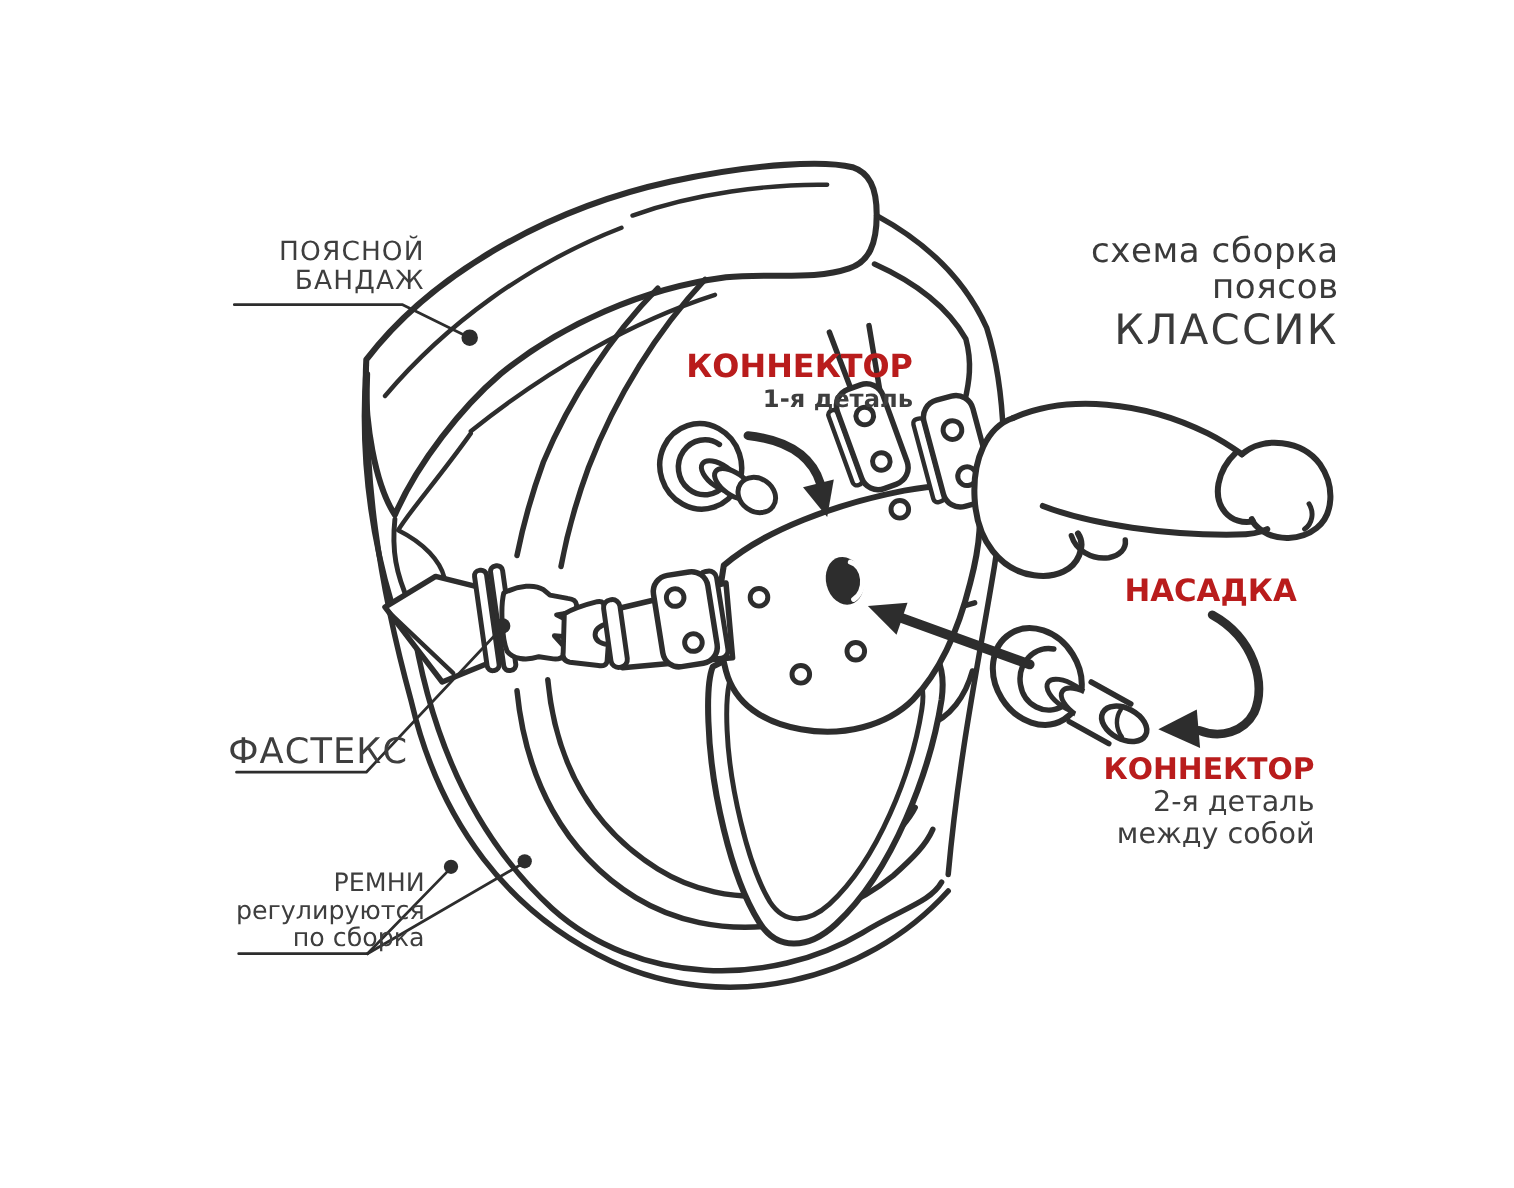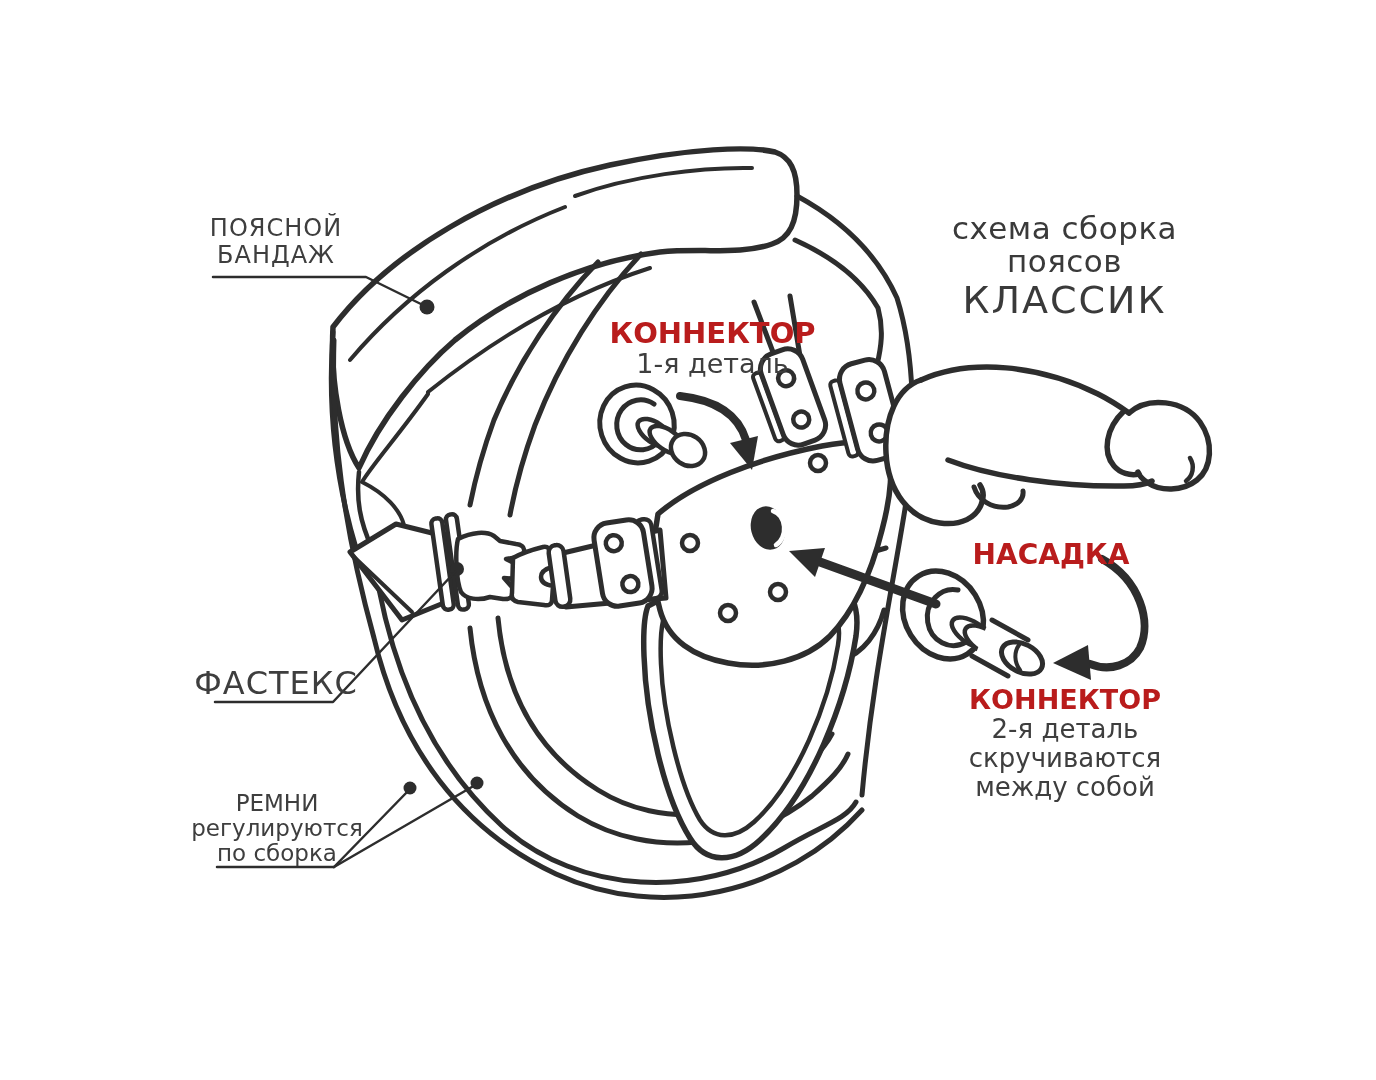--- a/index.html
+++ b/index.html
@@ -1,29 +1,29 @@
 <!DOCTYPE html>
 <html><head>
 <meta charset="utf-8">
 <style>
   html,body{margin:0;padding:0;background:#fff;}
   #stage{position:relative;width:1376px;height:1080px;background:#ffffff;overflow:hidden;
          font-family:"DejaVu Sans","Liberation Sans",sans-serif;}
   #art{position:absolute;left:0;top:0;width:1376px;height:1080px;}
-  .lbl{position:absolute;text-align:center;color:#3e3e3e;}
+  .lbl{position:absolute;text-align:right;color:#3e3e3e;}
   .lbl b{color:#b91c1c;font-weight:700;display:block;}
   .lbl span{display:block;}
   #lbl-waist{left:166px;top:215px;width:220px;font-size:24px;line-height:27px;letter-spacing:1px;}
   #lbl-title{left:912px;top:212px;width:305px;color:#3a3a3a;}
   #lbl-title .t1{font-size:31px;line-height:33px;letter-spacing:.5px;}
   #lbl-title .t3{font-size:38px;line-height:42px;letter-spacing:2px;margin-top:1px;}
   #lbl-conn1{left:595px;top:317px;width:235px;}
   #lbl-conn1 b{font-size:29px;line-height:32px;}
-  #lbl-conn1 span{font-size:27px;line-height:29px;}
-  #lbl-nasadka{left:946px;top:522px;width:210px;margin-top:18px;}
+  #lbl-conn1 span{font-size:22px;line-height:29px;font-weight:bold;}
+  #lbl-nasadka{left:969px;top:522px;width:210px;}
   #lbl-nasadka b{font-size:28px;line-height:30px;}
   #lbl-conn2{left:935px;top:684px;width:260px;}
   #lbl-conn2 b{font-size:27px;line-height:31px;}
   #lbl-conn2 span{font-size:26px;line-height:29px;}
   #lbl-fastex{left:181px;top:670px;width:190px;font-size:32px;line-height:26px;letter-spacing:1px;}
   #lbl-remni{left:168px;top:791px;width:218px;font-size:23px;line-height:25px;}
 </style>
 </head>
 <body>
 
@@ -200,21 +200,20 @@
     <span>1-я деталь</span>
   </div>
 
   <div class="lbl" id="lbl-nasadka">
     <b>НАСАДКА</b>
   </div>
 
   <div class="lbl" id="lbl-conn2">
     <b>КОННЕКТОР</b>
     <span>2-я деталь</span>
-    <span>скручиваются</span>
     <span>между собой</span>
   </div>
 
   <div class="lbl" id="lbl-fastex">
     <span>ФАСТЕКС</span>
   </div>
 
   <div class="lbl" id="lbl-remni">
     <span>РЕМНИ</span>
     <span>регулируются</span>

